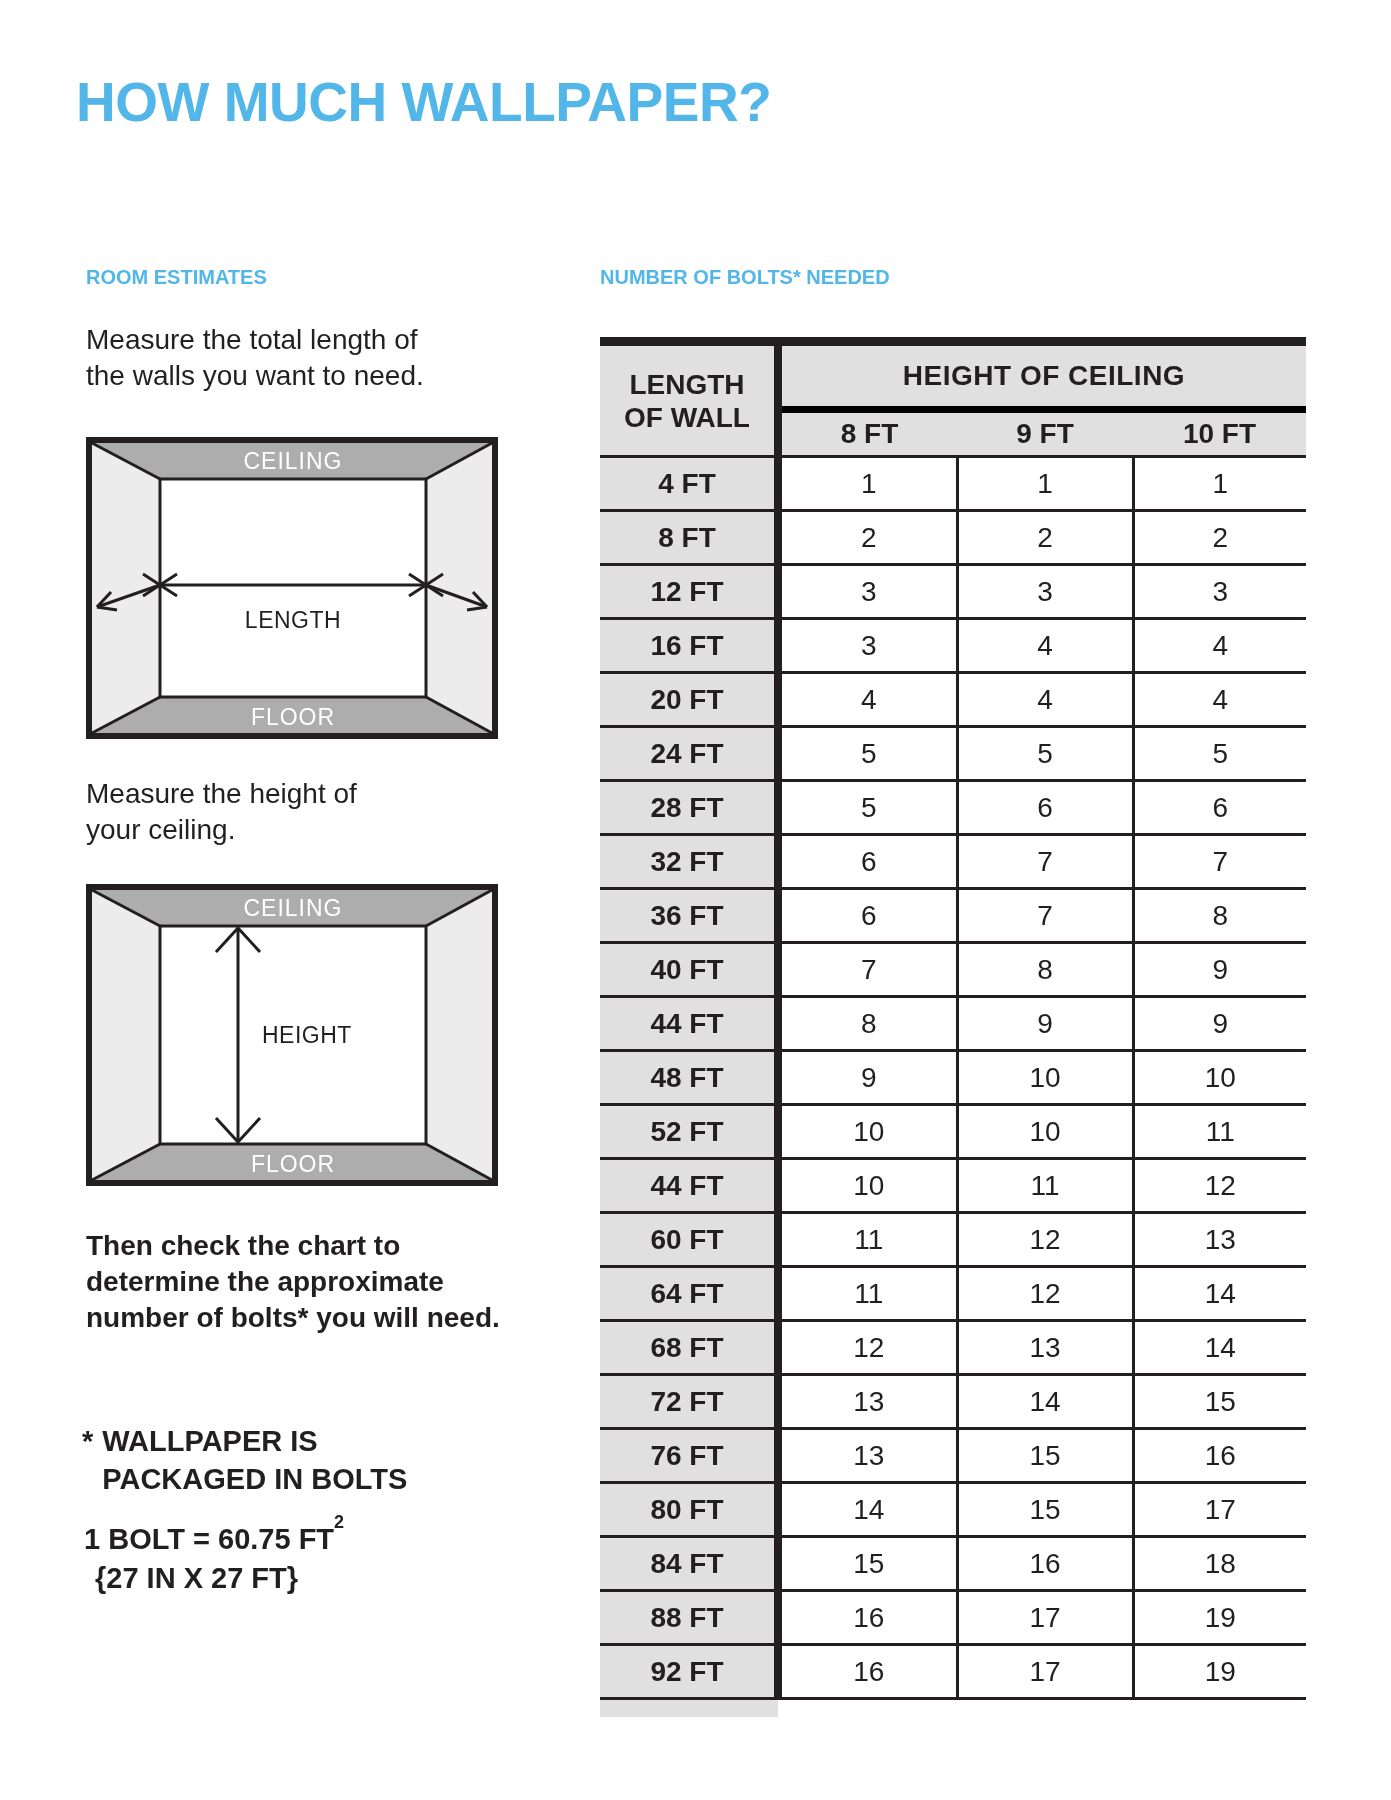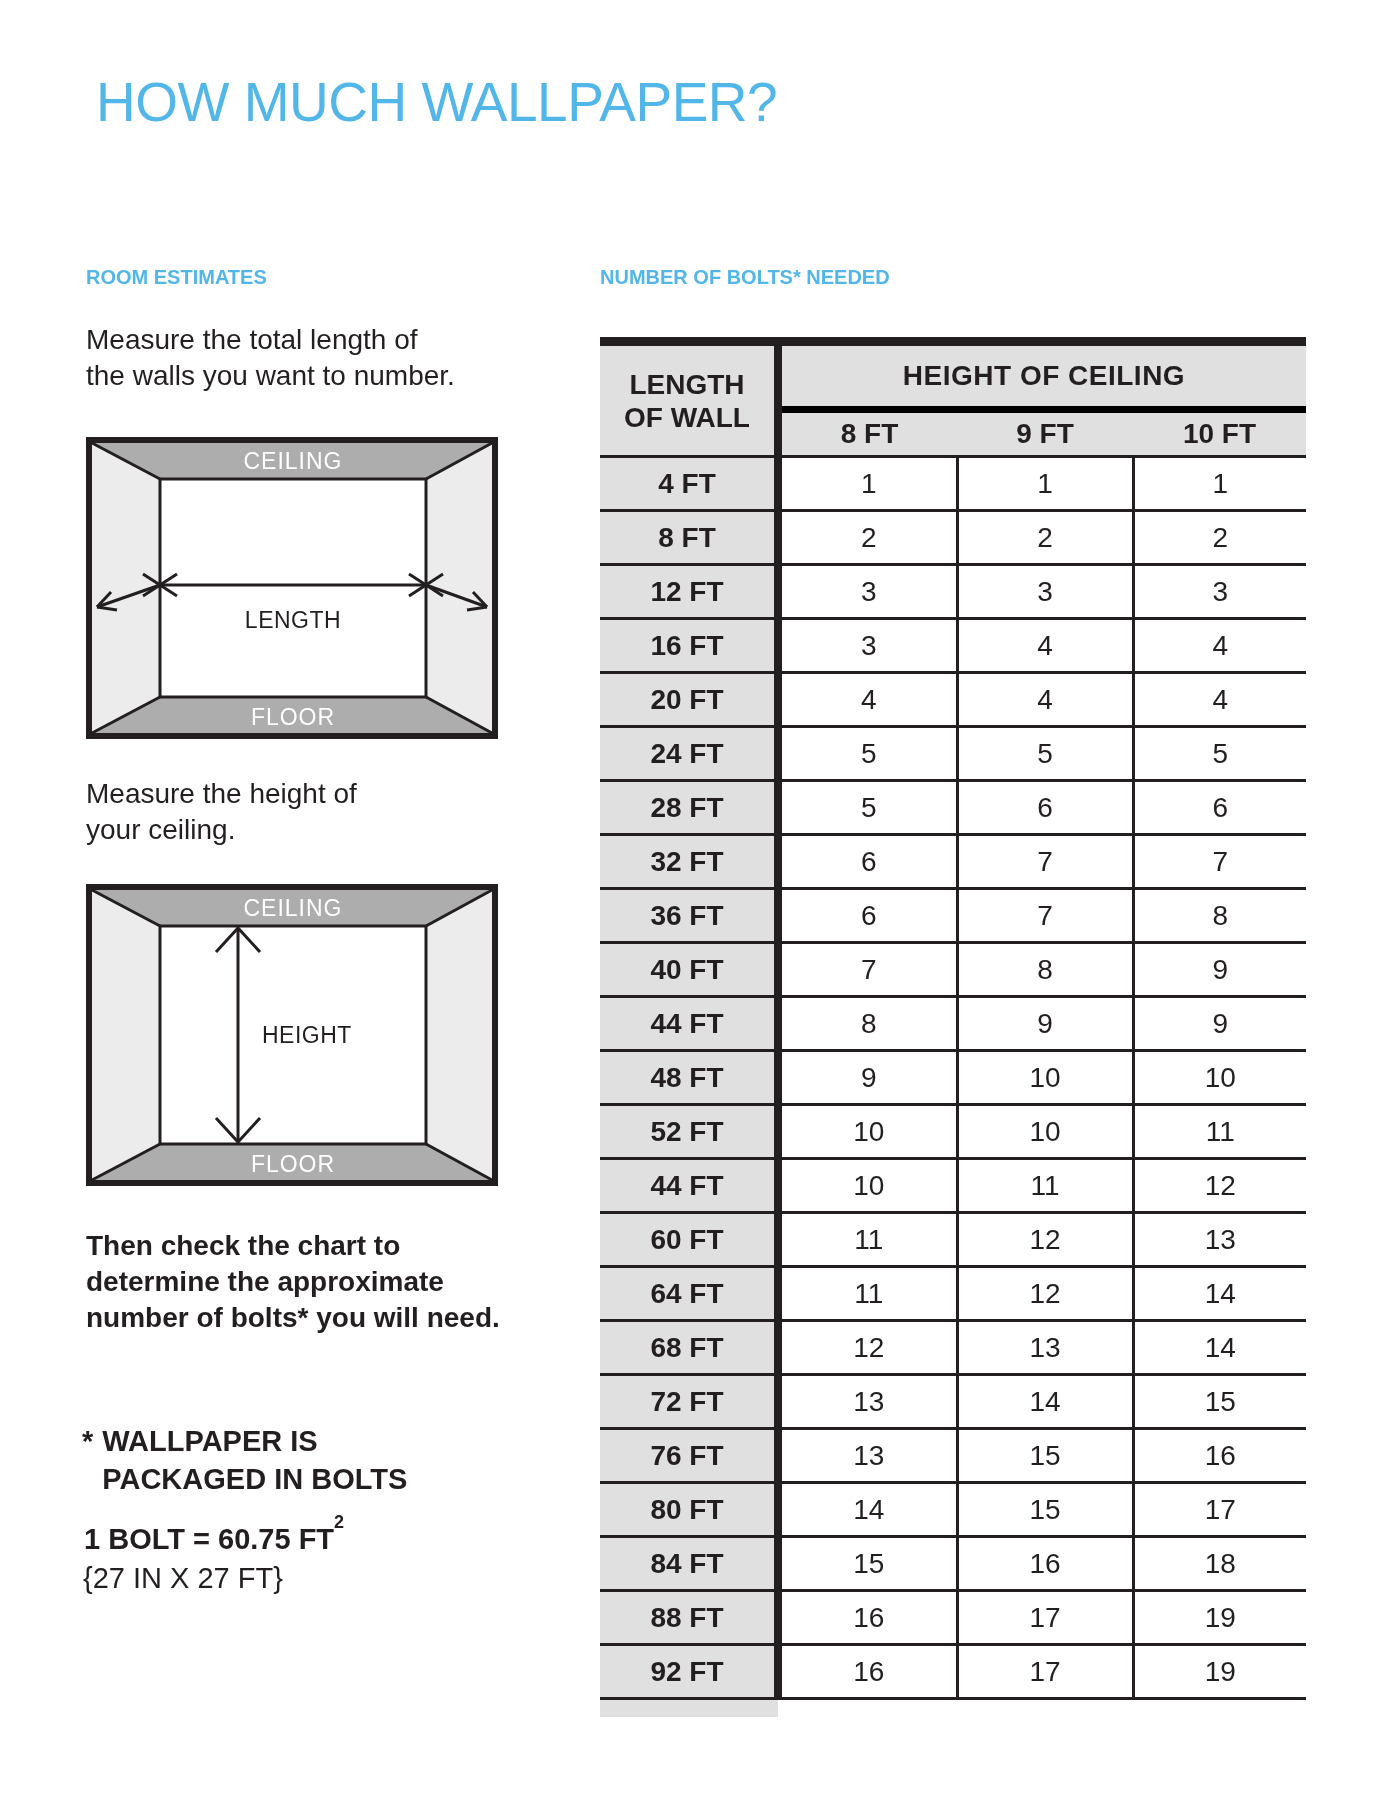--- a/index.html
+++ b/index.html
@@ -1,22 +1,22 @@
 <!DOCTYPE html>
 <html><head>
 <meta charset="utf-8">
 <style>
   html,body { margin:0; padding:0; }
   body {
     width:1391px; height:1800px; position:relative; background:#ffffff;
     font-family:"Liberation Sans", sans-serif; color:#231F20; overflow:hidden;
   }
   .title {
-    position:absolute; left:96px; top:70px;
-    font-size:55px; font-weight:normal; color:#52B6E8; letter-spacing:-0.5px;
+    position:absolute; left:76px; top:70px;
+    font-size:55px; font-weight:bold; color:#52B6E8; letter-spacing:-0.5px;
   }
   .sec-h { position:absolute; top:266px; font-size:20px; font-weight:bold; color:#52B6E8; }
   #room-estimates-heading { left:86px; }
   #bolts-heading { left:600px; width:706px; text-align:left; }
 
   .step {
     position:absolute; left:86px; font-size:28px; line-height:36px;
     color:#231F20; white-space:pre-line;
   }
   #step1 { top:322px; }
@@ -28,21 +28,21 @@
   #diagram2 { top:884px; }
 
   .fn {
     position:absolute; left:82px; top:1422px; display:flex;
     font-size:29px; line-height:38px; font-weight:bold; color:#231F20;
   }
   .fn-star { margin-right:9px; }
   .fn-text { white-space:pre-line; }
   .bolt-eq { position:absolute; left:84px; top:1522px; font-size:29px; font-weight:bold; }
   .bolt-eq sup { font-size:18px; position:relative; top:-10px; }
-  .dims { position:absolute; left:83px; top:1562px; font-size:29px; font-weight:normal; }
+  .dims { position:absolute; left:95px; top:1562px; font-size:29px; font-weight:bold; }
 
   table.tbl {
     position:absolute; left:600px; top:337px;
     border-collapse:collapse; table-layout:fixed;
     border-top:9px solid #231F20;
   }
   .tbl col.c0 { width:178px; } .tbl col.c1 { width:179px; }
   .tbl col.c2 { width:176px; } .tbl col.c3 { width:173px; }
   .tbl th, .tbl td { padding:0; text-align:center; vertical-align:middle; color:#231F20; }
   .hdr-len {
@@ -68,21 +68,21 @@
 </style>
 </head>
 <body>
 
 <div class="title">HOW MUCH WALLPAPER?</div>
 
 <div id="room-estimates-heading" class="sec-h">ROOM ESTIMATES</div>
 <div id="bolts-heading" class="sec-h">NUMBER OF BOLTS* NEEDED</div>
 
 <div id="step1" class="step">Measure the total length of
-the walls you want to number.</div>
+the walls you want to need.</div>
 
 <svg id="diagram1" class="diagram" width="412" height="302" viewBox="0 0 412 302">
   <rect x="3" y="3" width="406" height="296" fill="#ffffff" stroke="#231F20" stroke-width="6"></rect>
   <polygon points="6,6 74,42 74,260 6,296" fill="#ECECEC"></polygon>
   <polygon points="406,6 340,42 340,260 406,296" fill="#ECECEC"></polygon>
   <polygon points="6,6 406,6 340,42 74,42" fill="#ADADAD"></polygon>
   <polygon points="6,296 406,296 340,260 74,260" fill="#ADADAD"></polygon>
   <g stroke="#231F20" stroke-width="3">
     <line x1="6" y1="6" x2="74" y2="42"></line>
     <line x1="406" y1="6" x2="340" y2="42"></line>

